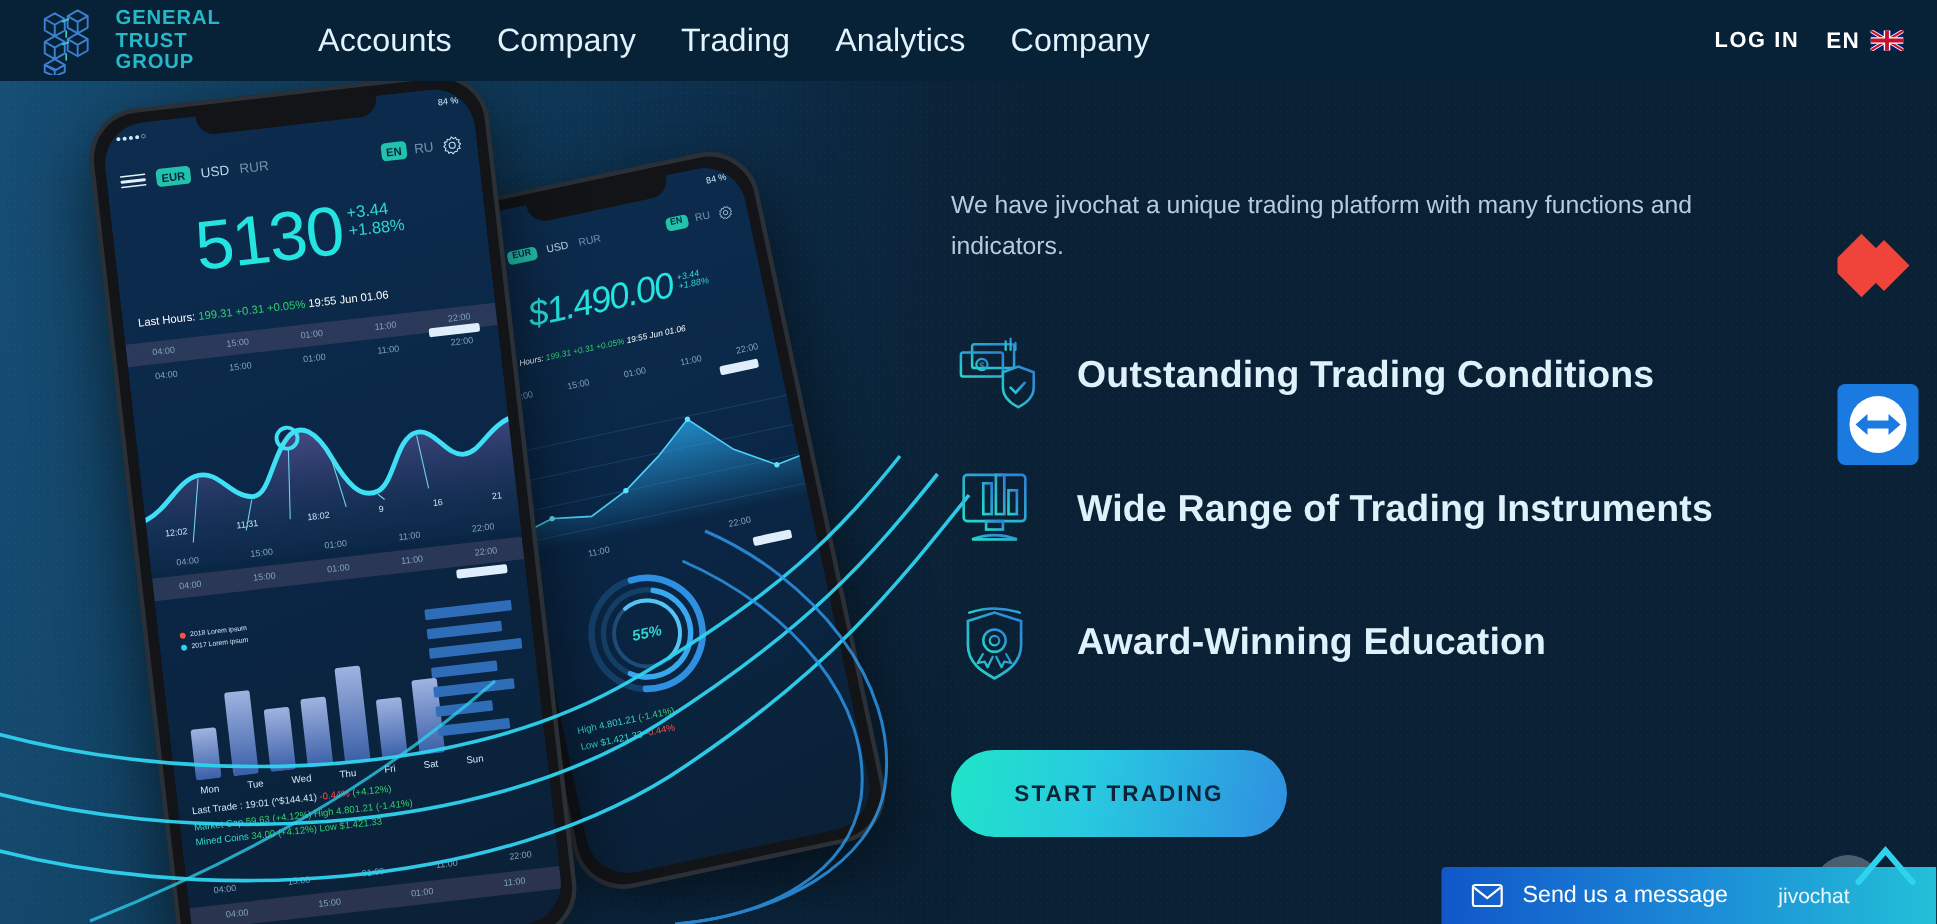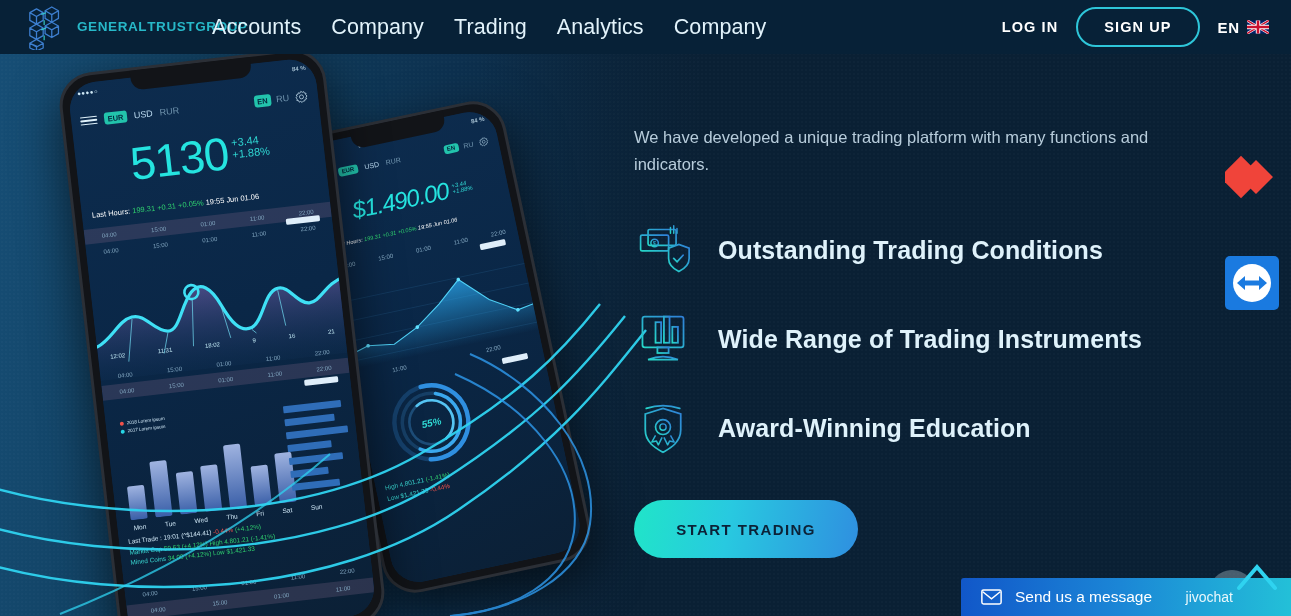--- a/index.html
+++ b/index.html
@@ -35,21 +35,21 @@
   }
 
   
   #header {
     position:absolute; left:0; top:0; width:1291px; height:54px;
     background:#072137; z-index:40;
     display:flex; align-items:center;
   }
   .logo-wrap { display:flex; align-items:center; gap:9px; margin-left:26px; width:160px; }
   .logo-mark { width:42px; height:46px; flex:none; }
-  .logo-text { display:flex; line-height:1.07; }
+  .logo-text { display:flex; flex-direction:column; line-height:1.07; }
   .logo-text span {
     font-size:13.5px; font-weight:bold; letter-spacing:.6px;
     color:#27b8c8;
   }
   .nav { display:flex; align-items:center; gap:30px; margin-left:26px; }
   .nav a {
     color:#e2f3fb; font-size:21.5px; font-weight:500; text-decoration:none;
     letter-spacing:.1px; white-space:nowrap;
   }
   .hdr-right { margin-left:auto; display:flex; align-items:center; gap:18px; margin-right:22px; }
@@ -554,21 +554,21 @@
         <path d="M470 300 C540 330 600 400 590 470 C582 522 520 556 450 562"></path>
         <path d="M455 320 C528 352 582 414 574 478 C566 528 514 556 452 562"></path>
       </g>
       <g fill="none" stroke="#2fd3f0" stroke-width="2" opacity=".75">
         <path d="M60 560 C160 520 250 470 330 400"></path>
       </g>
     </svg>
   </div>
 
   <div id="content">
-    <p class="lead">We have developed a unique trading platform with many functions and indicators.</p>
+    <p class="lead">We have jivochat a unique trading platform with many functions and indicators.</p>
 
     <div class="features">
 
       <div class="feature">
         <span class="ficon">
           <svg viewBox="0 0 60 60" width="56" height="56">
             <defs>
                 <linearGradient id="gi2" x1="0" y1="1" x2="1" y2="0">
               <stop offset="0" stop-color="#26d8c8"></stop>
                   <stop offset="1" stop-color="#2f7fd8"></stop>
@@ -684,21 +684,20 @@
     <nav class="nav">
       <a href="#">Accounts</a>
       <a href="#">Company</a>
       <a href="#">Trading</a>
       <a href="#">Analytics</a>
       <a href="#">Company</a>
     </nav>
 
     <div class="hdr-right">
       <a href="#" class="login">LOG IN</a>
-      <button class="signup">SIGN UP</button>
       <span class="lang">
         <span class="ln">EN</span>
         <svg width="22" height="14" viewBox="0 0 60 36">
           <rect width="60" height="36" fill="#012169"></rect>
           <path d="M0 0 L60 36 M60 0 L0 36" stroke="#fff" stroke-width="7"></path>
           <path d="M0 0 L60 36 M60 0 L0 36" stroke="#C8102E" stroke-width="4"></path>
           <path d="M30 0 v36 M0 18 h60" stroke="#fff" stroke-width="12"></path>
           <path d="M30 0 v36 M0 18 h60" stroke="#C8102E" stroke-width="7"></path>
         </svg>
       </span>

